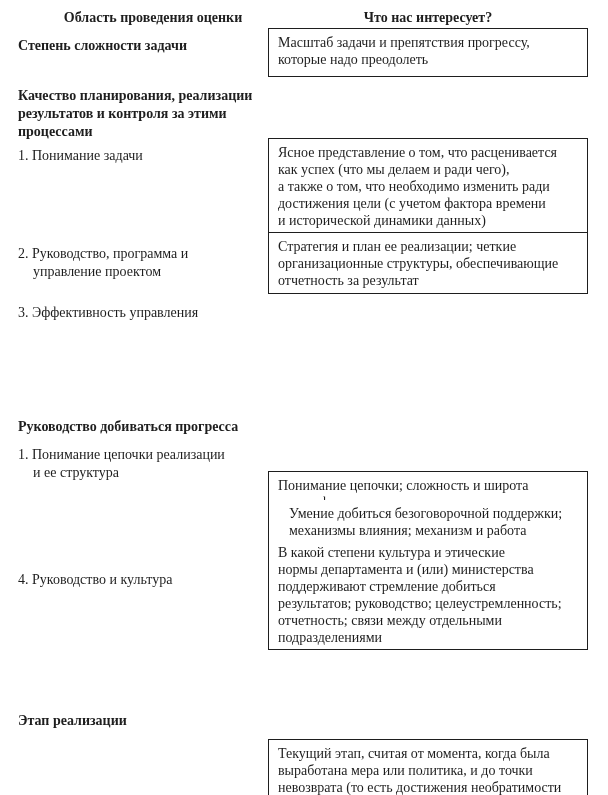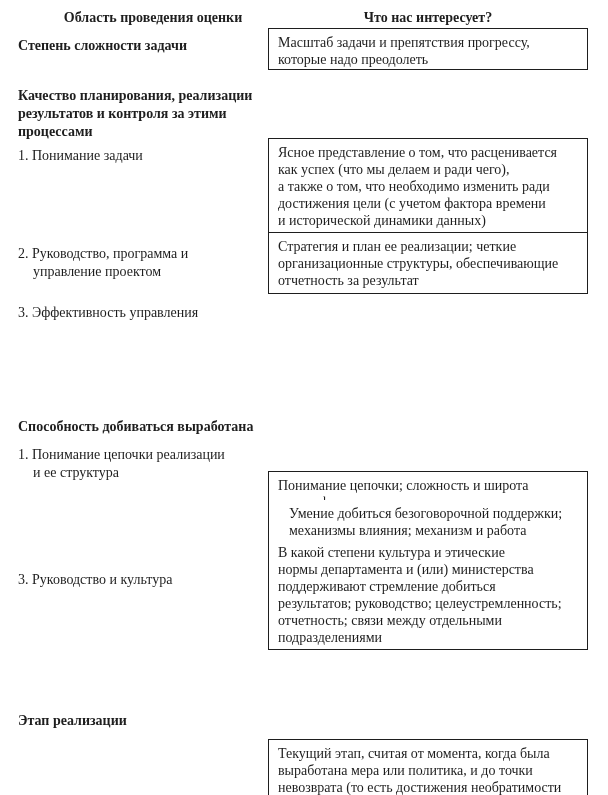--- a/index.html
+++ b/index.html
@@ -62,21 +62,21 @@
 </head>
 <body>
 
 <div class="page">
 
   <div class="col-header left">Область проведения оценки</div>
 
   <div class="col-header right">Что нас интересует?</div>
 
   <div class="label bold" style="top:37px;">Степень сложности задачи</div>
-  <div class="box" style="top:28px; height:42px;">Масштаб задачи и препятствия прогрессу,
+  <div class="box" style="top:28px; height:49px;">Масштаб задачи и препятствия прогрессу,
 которые надо преодолеть</div>
 
   <div class="label bold" style="top:87px;">Качество планирования, реализации
 результатов и контроля за этими
 процессами</div>
 
   <div class="label num" style="top:147px;">1. Понимание задачи</div>
   <div class="box" style="top:138px; height:95px;">Ясное представление о том, что расценивается
 как успех (что мы делаем и ради чего),
 а также о том, что необходимо изменить ради
@@ -84,33 +84,33 @@
 и исторической динамики данных)</div>
 
   <div class="label num" style="top:245px;">2. Руководство, программа и
 управление проектом</div>
   <div class="box stacked" style="top:233px; height:61px;">Стратегия и план ее реализации; четкие
 организационные структуры, обеспечивающие
 отчетность за результат</div>
 
   <div class="label num" style="top:304px;">3. Эффективность управления</div>
 
-  <div class="label bold" style="top:418px;">Способность добиваться выработана</div>
+  <div class="label bold" style="top:418px;">Руководство добиваться прогресса</div>
 
   <div class="label num" style="top:446px;">1. Понимание цепочки реализации
 и ее структура</div>
   <div class="box" style="top:437px; height:63px;margin-top:34px;">Понимание цепочки; сложность и широта
 охвата факторов, содержащихся в ее ключевых
 звеньях (в том числе стимулы и приоритеты)</div>
 
   <div class="box stacked" style="top:500px; height:62px;padding-left:20px;">Умение добиться безоговорочной поддержки;
 механизмы влияния; механизм и работа
 системы обратной связи</div>
 
-  <div class="label num" style="top:571px;">3. Руководство и культура</div>
+  <div class="label num" style="top:571px;">4. Руководство и культура</div>
   <div class="box stacked" style="top:539px; height:111px;">В какой степени культура и этические
 нормы департамента и (или) министерства
 поддерживают стремление добиться
 результатов; руководство; целеустремленность;
 отчетность; связи между отдельными
 подразделениями</div>
 
   <div class="label bold" style="top:712px;">Этап реализации</div>
   <div class="box" style="top:703px; height:77px;margin-top:36px;">Текущий этап, считая от момента, когда была
 выработана мера или политика, и до точки

